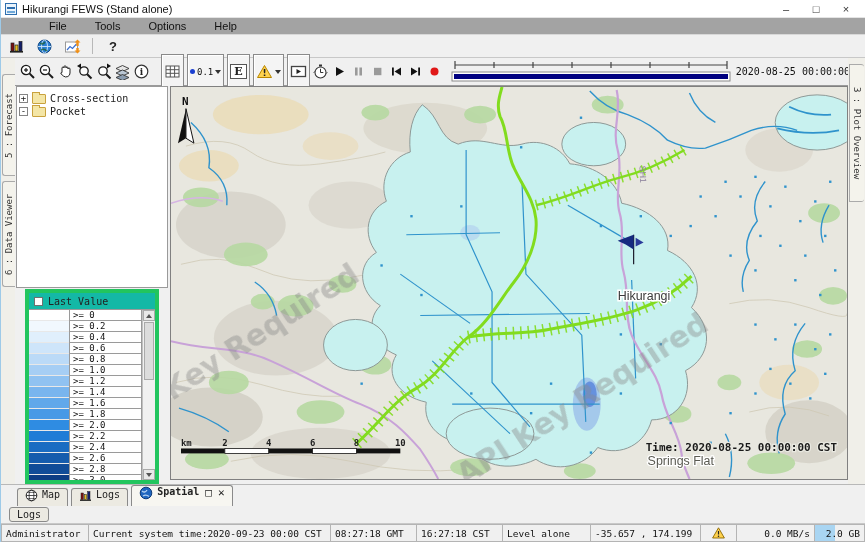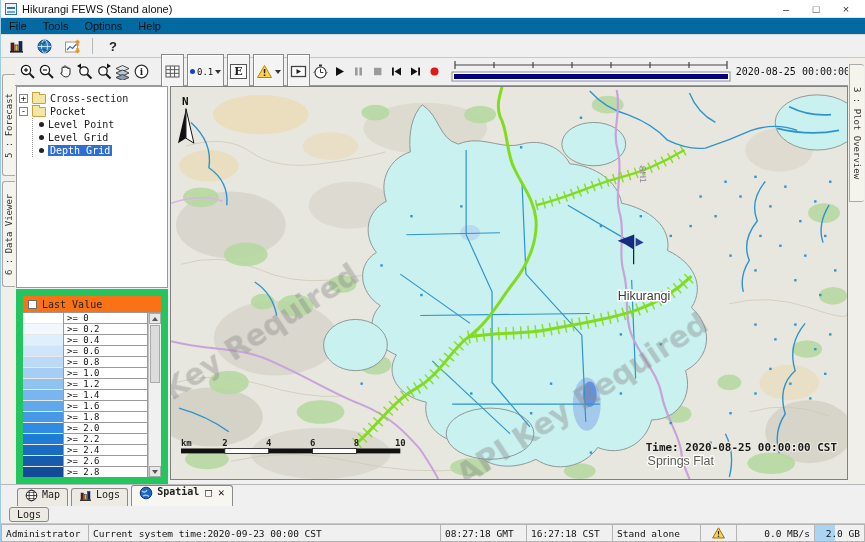--- a/index.html
+++ b/index.html
@@ -14,22 +14,22 @@
   .app-icon { width:12px; height:12px; border:1px solid #2f6fae; background:#eaf4fc;
     margin-right:5px; position:relative; flex:0 0 auto; }
   .app-icon::before { content:""; position:absolute; left:1px; right:1px; top:3px;
     height:2px; background:#2f6fae; }
   .app-icon::after { content:""; position:absolute; left:1px; right:1px; top:7px;
     height:2px; background:#6fa8d8; }
   .win-controls { margin-left:auto; display:flex; }
   .win-btn { width:30px; text-align:center; font-size:11px; color:#333; cursor:default; }
 
   
-  .menubar { height:17px; background:#0369a1; display:flex; align-items:center;
-    gap:0; font-size:11px; color:#111; border-bottom:1px solid #d8d8d8; }
+  .menubar { height:17px; background:#a3a3a3; display:flex; align-items:center;
+    gap:12px; font-size:11px; color:#111; border-bottom:1px solid #d8d8d8;padding-left:40px; }
   .menu-item { padding:1px 8px; }
 
   
   .toolbar1 { height:23px; background:#f0f0f0; display:flex; align-items:center;
     padding-left:4px; gap:6px; border-bottom:1px solid #c8c8c8; }
   .tb1-btn { width:22px; height:19px; display:flex; align-items:center; justify-content:center; }
   .tb1-sep { width:1px; height:16px; background:#b8b8b8; margin:0 3px; }
   .help-glyph { font-size:13px; font-weight:bold; color:#222; }
 
   
@@ -77,21 +77,21 @@
     font-size:9px; line-height:7px; text-align:center; flex:0 0 auto; }
   .folder { width:14px; height:10px; background:#f4e6a6; border:1px solid #c9a23e;
     border-radius:1px; position:relative; flex:0 0 auto; }
   .folder::before { content:""; position:absolute; top:-3px; left:-1px; width:6px;
     height:2px; background:#f4e6a6; border:1px solid #c9a23e; border-bottom:none; }
   .tree-children { margin-left:13px; border-left:1px dotted #9a9a9a; padding-left:0; }
   .tree-child { display:flex; align-items:center; height:13px; gap:4px; padding-left:6px; }
   .bullet { width:5px; height:5px; border-radius:50%; background:#222; flex:0 0 auto; }
   .tree-label.selected { background:#2e6fd6; color:#fff; padding:0 2px; }
 
-  .legend-panel { flex:1; border:7px solid #22c55e; margin:0 1px; background:#f97316;
+  .legend-panel { flex:1; border:4px solid #22c55e; margin:0 10px; background:#14b8a6;
     display:flex; flex-direction:column; min-height:0; }
   .legend-title-row { height:16px; display:flex; align-items:center; gap:5px;
     padding-left:5px; font-family:"DejaVu Sans Mono", monospace; font-size:10px; color:#222; }
   .checkbox { width:9px; height:9px; border:1px solid #707070; background:#fff; flex:0 0 auto; }
   .legend-list { flex:1; position:relative; border-top:1px solid #9a9a9a; background:#fff;
     overflow:hidden; padding-right:13px; }
   .legend-row { display:flex; height:11px; }
   .legend-swatch { width:40px; flex:0 0 auto; border-bottom:1px solid #e8e8e8; }
   .legend-label { flex:1; border:1px solid #9a9a9a; margin-top:-1px; background:#fff;
     font-family:"DejaVu Sans Mono", monospace; font-size:9px; line-height:10px;
@@ -350,34 +350,20 @@
           <div class="tree-panel">
             <div class="tree-row">
               <span class="expander">+</span>
               <span class="folder"></span>
               <span class="tree-label">Cross-section</span>
             </div>
             <div class="tree-row">
               <span class="expander">-</span>
               <span class="folder"></span>
               <span class="tree-label">Pocket</span>
-            </div>
-            <div class="tree-children">
-              <div class="tree-child">
-                <span class="bullet"></span>
-                <span class="tree-label">Level Point</span>
-              </div>
-              <div class="tree-child">
-                <span class="bullet"></span>
-                <span class="tree-label">Level Grid</span>
-              </div>
-              <div class="tree-child">
-                <span class="bullet"></span>
-                <span class="tree-label selected">Depth Grid</span>
-              </div>
             </div>
           </div>
 
           <div class="legend-panel">
             <div class="legend-title-row">
               <span class="checkbox"></span>
               <span>Last Value</span>
             </div>
             <div class="legend-list" id="legend-list">
 
@@ -702,21 +688,22 @@
 
   <div class="logsrow">
     <span class="logs-btn">Logs</span>
   </div>
 
   <div class="statusbar">
     <span class="status-cell cell-user">Administrator</span>
     <span class="status-cell cell-time">Current system time:2020-09-23 00:00 CST</span>
     <span class="status-cell cell-gmt">08:27:18 GMT</span>
     <span class="status-cell cell-local">16:27:18 CST</span>
-    <span class="status-cell cell-mode">Stand alone</span>
+    <span class="status-cell cell-mode">Level alone</span>
+    <span class="status-cell cell-coords">-35.657 , 174.199</span>
     <span class="status-cell cell-warn">
       <svg width="13" height="12" viewBox="0 0 13 12">
           <polygon points="6.5,0.8 12.4,11 0.6,11" fill="#ffd24d" stroke="#8a6600" stroke-width="0.9"></polygon>
           <line x1="6.5" y1="4" x2="6.5" y2="7.5" stroke="#222" stroke-width="1.2"></line>
           <circle cx="6.5" cy="9.3" r="0.8" fill="#222"></circle>
         </svg>
     </span>
     <span class="status-cell cell-rate">0.0 MB/s</span>
     <span class="status-cell cell-mem">2.0 GB</span>
   </div>

